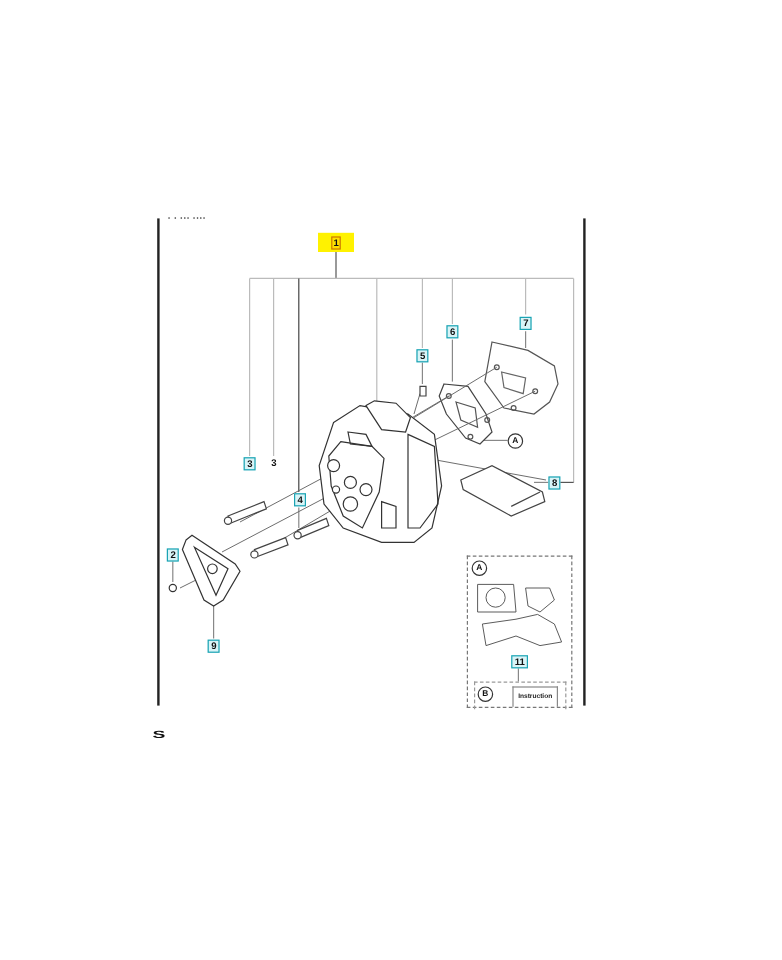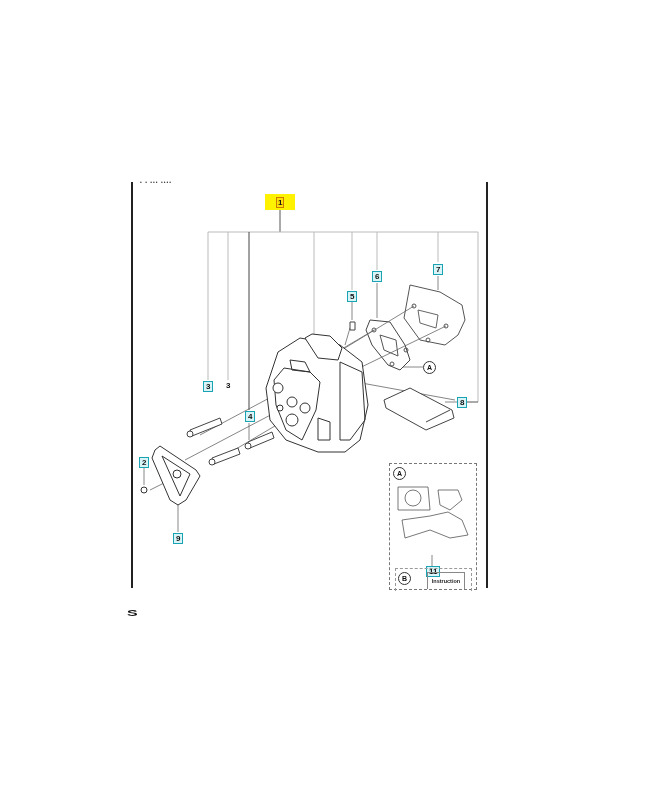--- a/index.html
+++ b/index.html
@@ -134,16 +134,16 @@
 <div class="callout" style="left:347px;top:291px;">5</div>
 <div class="callout" style="left:372px;top:271px;">6</div>
 <div class="callout" style="left:433px;top:264px;">7</div>
 <div class="callout" style="left:457px;top:397px;">8</div>
 <div class="callout" style="left:173px;top:533px;">9</div>
 
 <div class="circle-label" style="left:423px;top:361px;">A</div>
 
 <div class="inset"></div>
 <div class="circle-label" style="left:393px;top:467px;">A</div>
-<div class="callout" style="left:426px;top:566px;">11</div>
+<div class="callout" style="left:426px;top:546px;">11</div>
 <div class="inset-b"></div>
 <div class="circle-label" style="left:398px;top:572px;">B</div>
 <div class="instruction-box">Instruction</div>
 
 </body></html>

